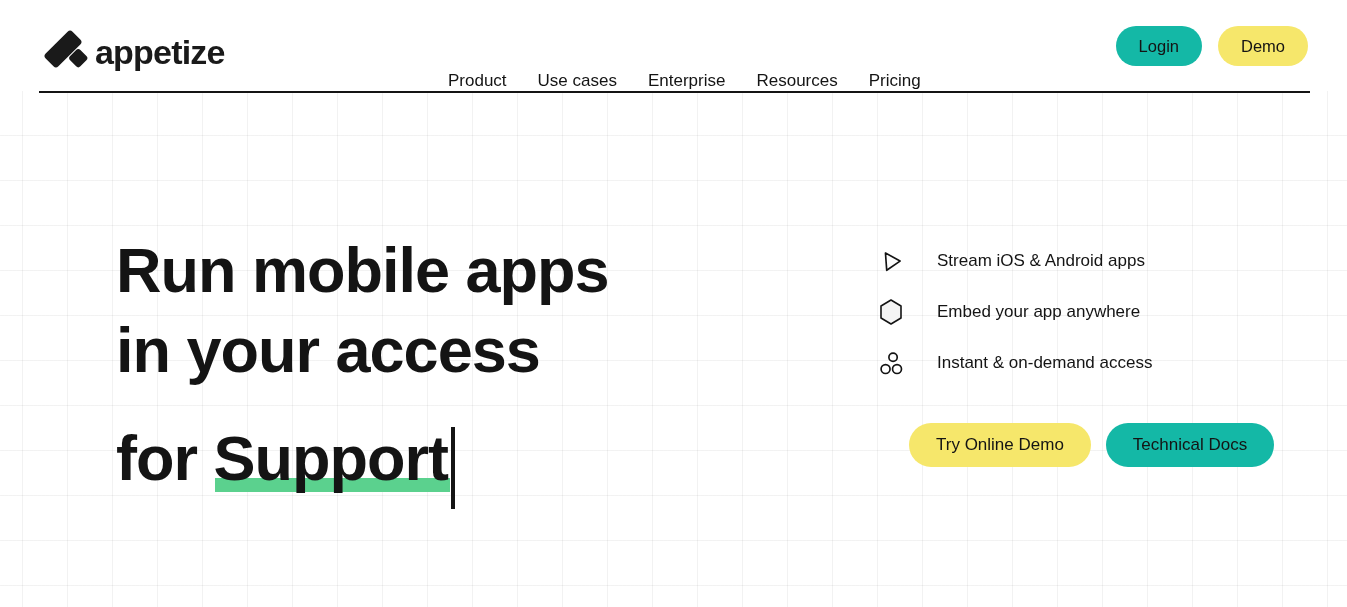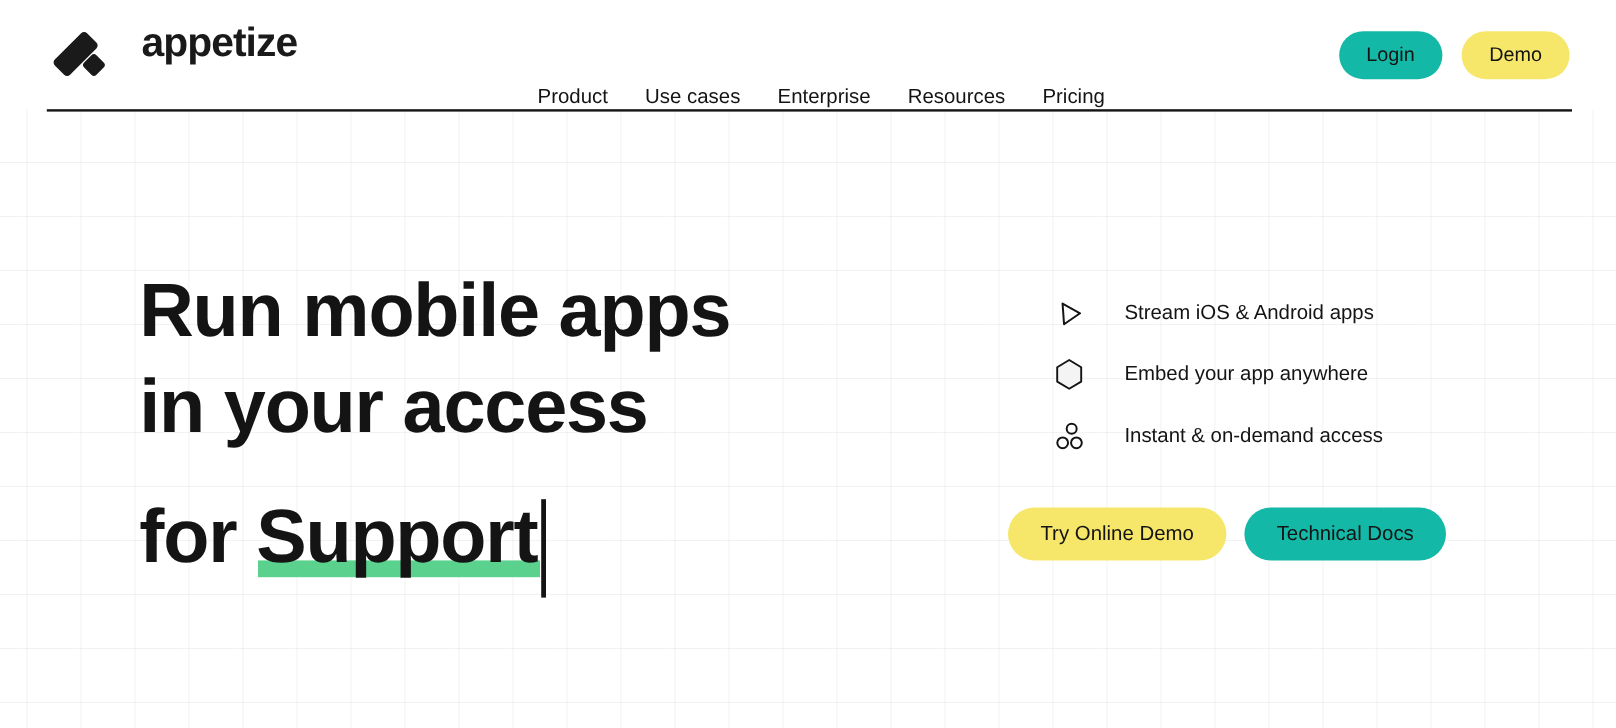--- a/index.html
+++ b/index.html
@@ -27,21 +27,21 @@
   .header {
     position:absolute; top:0; left:0; right:0; height:91px;
     background:#fff;
   }
   .header-rule {
     position:absolute; top:91px; left:39px; width:1271px; height:2px;
     background:#141414;
   }
   .brand {
     position:absolute; left:40px; top:21px; height:50px;
-    display:flex; align-items:flex-start; gap:26px; cursor:pointer;
+    display:flex; align-items:flex-end; gap:3px; cursor:pointer;
   }
   .brand-word {
     font-size:34px; font-weight:700; letter-spacing:-0.8px; color:#1a1a1a;
     line-height:1;
     transform:translateY(-2px);
   }
   .nav {
     position:absolute; left:448px; top:0; height:91px;
     display:flex; align-items:flex-end; gap:31px;
   }
@@ -58,21 +58,21 @@
     font-family:"Liberation Sans", sans-serif;
     font-size:16.5px; font-weight:500; color:#141414;
     white-space:nowrap;
   }
   .pill.small { height:40px; padding:0 23px; border-radius:20px; }
   .pill.gray  { background:#14b8a6; }
   .pill.yellow{ background:#f6e76b; }
 
   
   .headline {
-    position:absolute; left:116px; top:219px;
+    position:absolute; left:116px; top:230px;
     font-size:63px; line-height:80px; font-weight:600;
     letter-spacing:-1px; color:#141414;
   }
   .headline .line { display:block; height:80px; white-space:nowrap; }
   .hl-word { position:relative; display:inline-block; z-index:0;margin-top:28px; }
   .hl-word::after {
     content:""; position:absolute; left:2px; right:-2px; bottom:6px; height:14px;
     background:#5bd18e; z-index:-1;
   }
   .caret {
@@ -80,21 +80,21 @@
     vertical-align:text-bottom; transform:translateY(16px); margin-left:3px;
   }
 
   
   .features { position:absolute; left:878px; top:247px; }
   .feature-row { display:flex; align-items:center; gap:9px; height:28px; margin-bottom:23px; }
   .feature-icon { width:26px; height:26px; flex:0 0 auto; display:flex; align-items:center; justify-content:center; }
   .feature-label { font-size:17px; font-weight:500; color:#141414; white-space:nowrap;margin-left:24px; }
 
   
-  .cta-row { position:absolute; left:840px; top:423px; display:flex; gap:15px; }
+  .cta-row { position:absolute; left:909px; top:423px; display:flex; gap:15px; }
   .pill.large { height:44px; padding:0 27px; border-radius:22px; font-size:17px; }
 </style>
 </head>
 <body>
 
 <div class="page">
 
   <div class="grid-backdrop"></div>
 
   <div class="header">

